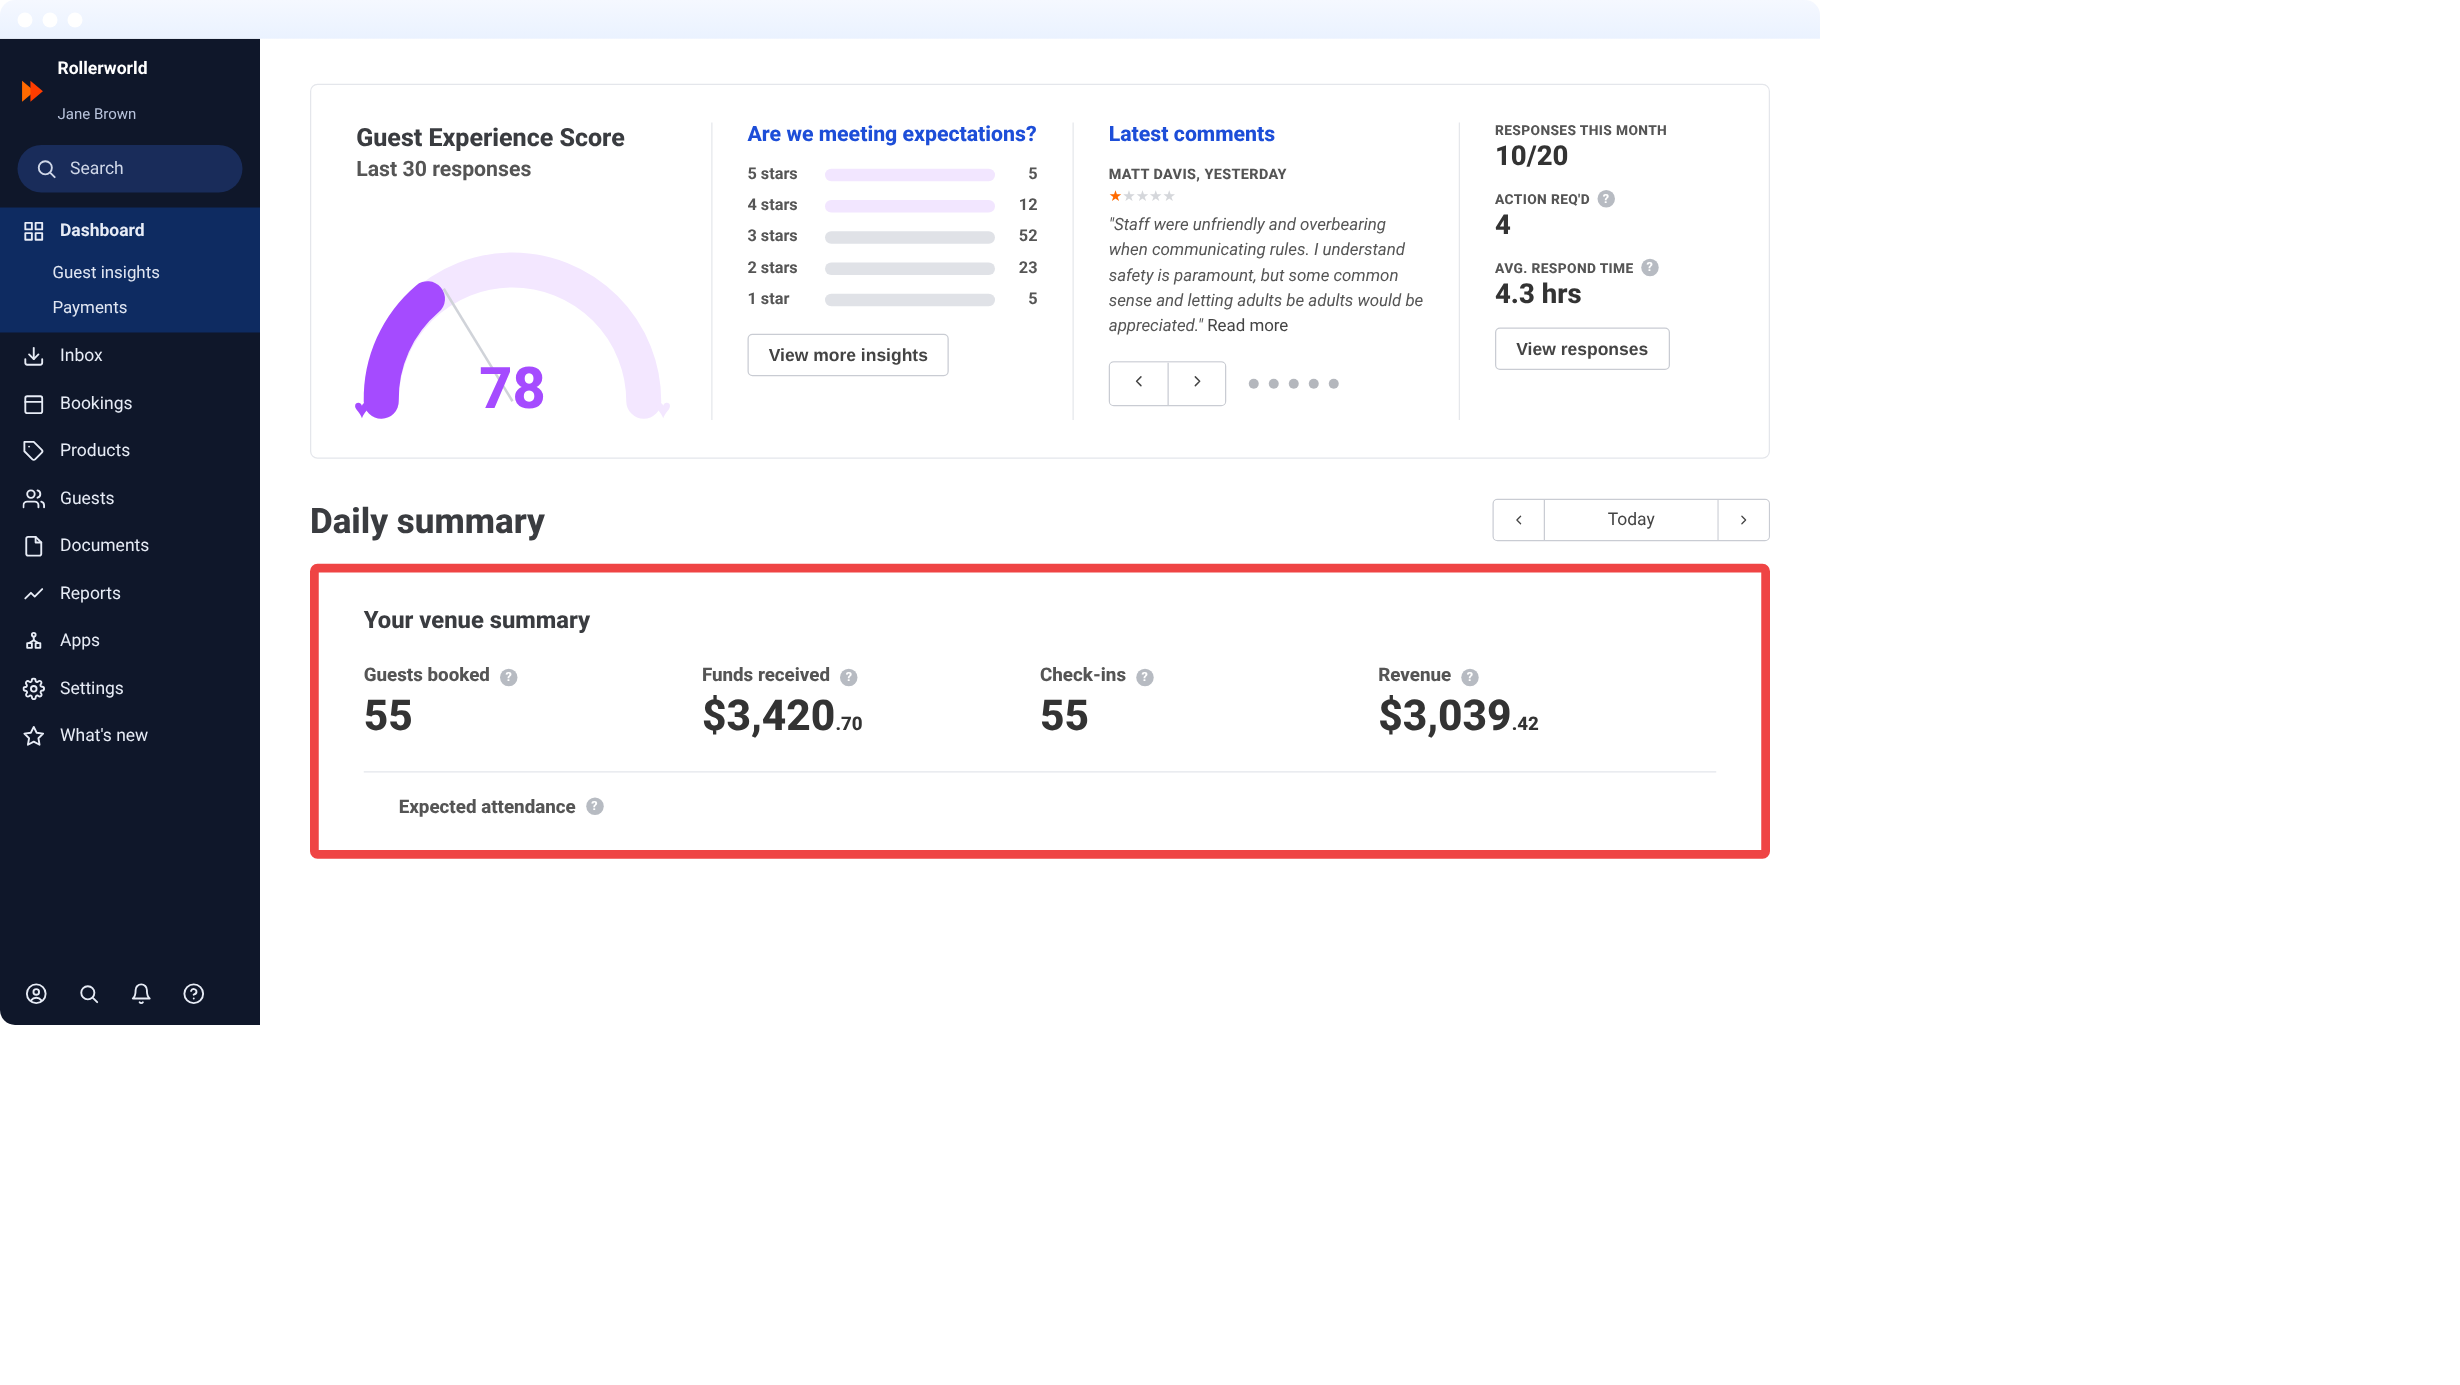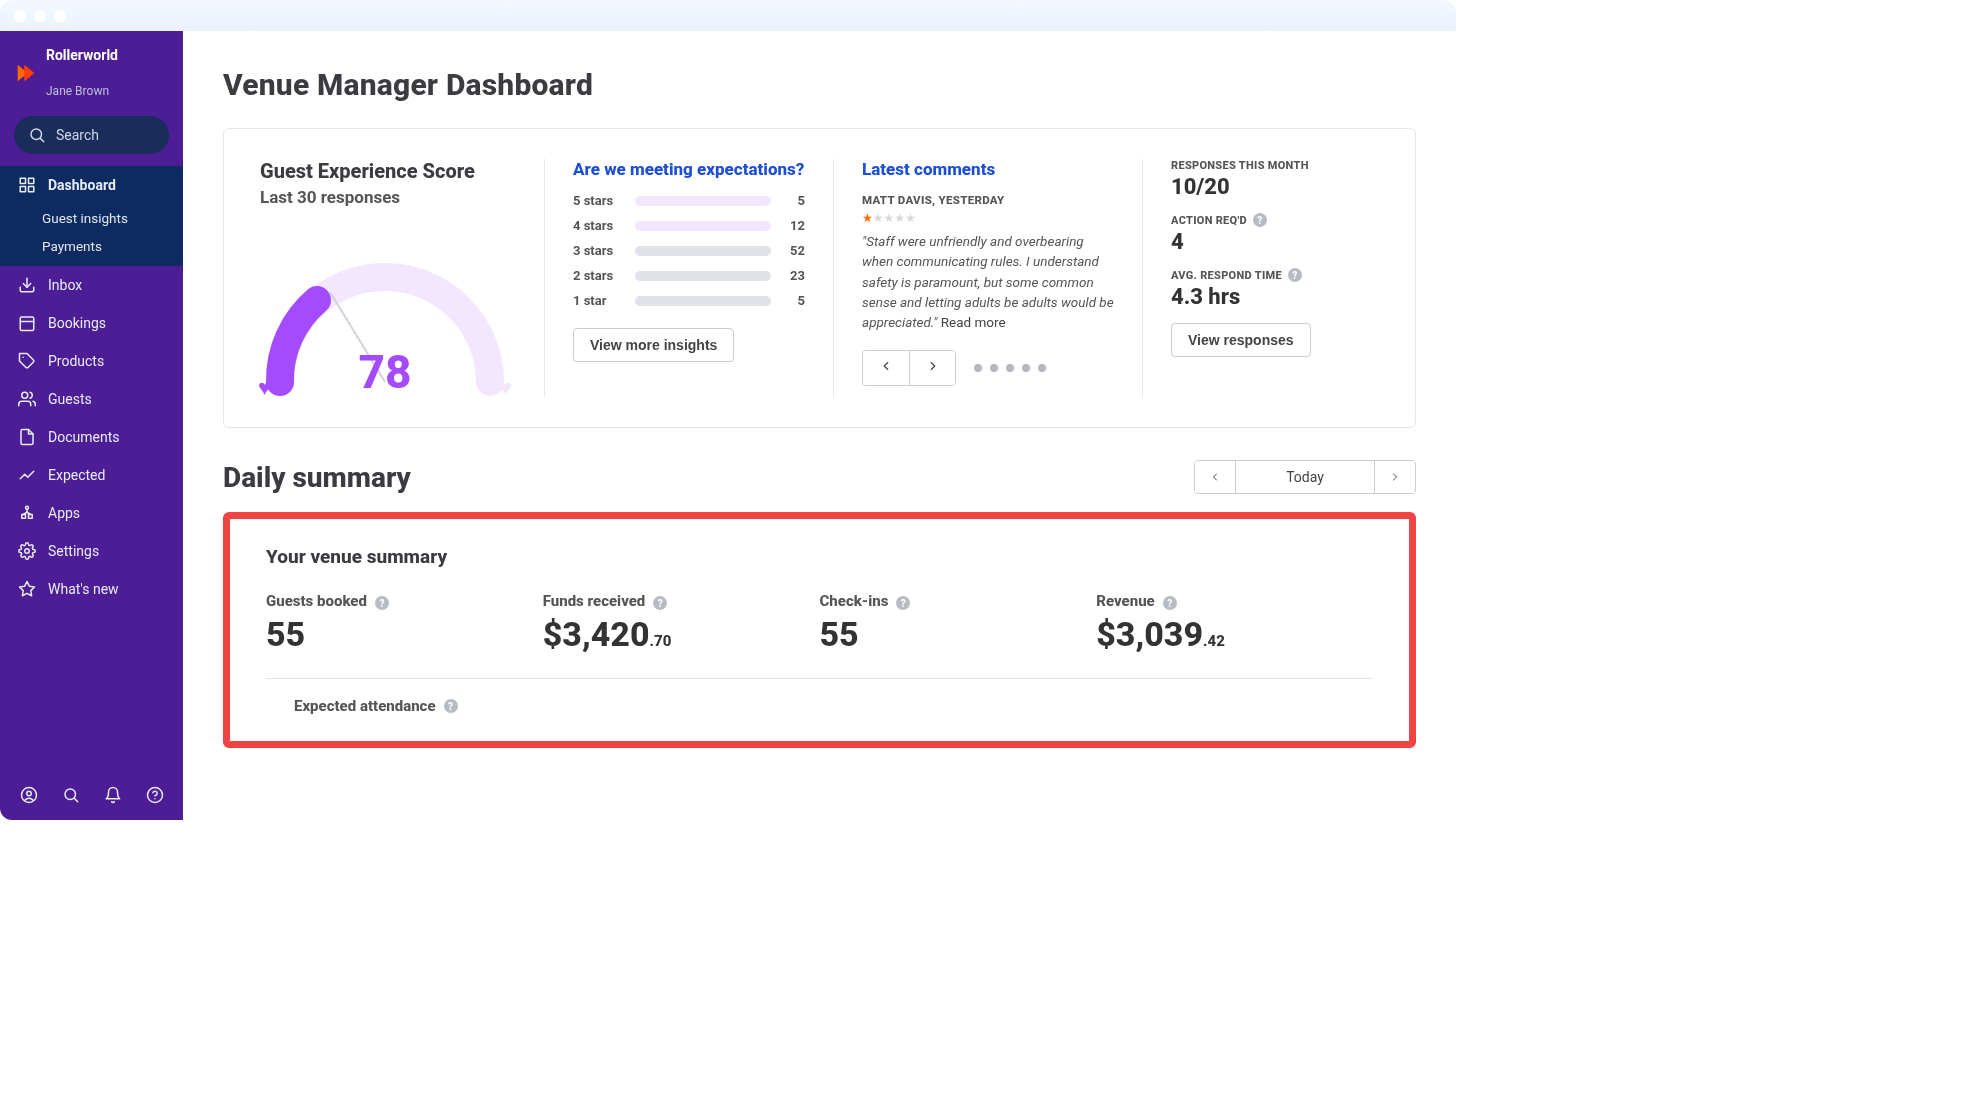--- a/index.html
+++ b/index.html
@@ -24,22 +24,22 @@
       background: linear-gradient(#f5f8ff, #eaf2ff);
       display: flex;
       align-items: center;
       padding-left: 14px;
       gap: 8px;
       flex-shrink: 0;
     }
     .titlebar .dot { width: 12px; height: 12px; border-radius: 50%; background: #fff; }
     .main { flex: 1; display: flex; overflow: hidden; }
     .sidebar {
-      width: 183px;
-      background: #4c1d95;
+      width: 208px;
+      background: #0f172a;
       color: #fff;
       display: flex;
       flex-direction: column;
       flex-shrink: 0;
     }
     .brand { display: flex; align-items: center; gap: 10px; padding: 16px 16px 10px 16px; }
     .brand .logo {
       width: 20px; height: 20px; position: relative;
     }
     .brand .logo svg { width: 100%; height: 100%; }
@@ -260,21 +260,21 @@
               </svg>
             </span>
           <span>Documents</span>
         </div>
         <div class="nav-item">
           <span class="icon">
               <svg class="ic" viewBox="0 0 24 24">
                 <polyline points="3 17 9 11 13 15 21 7"></polyline>
               </svg>
             </span>
-          <span>Expected</span>
+          <span>Reports</span>
         </div>
         <div class="nav-item">
           <span class="icon">
               <svg class="ic" viewBox="0 0 24 24">
                 <circle cx="12" cy="5" r="2"></circle>
                 <rect x="5" y="14" width="5" height="5"></rect>
                 <rect x="14" y="14" width="5" height="5"></rect>
                 <line x1="12" y1="7" x2="12" y2="11"></line>
                 <line x1="7" y1="14" x2="12" y2="11"></line>
                 <line x1="17" y1="14" x2="12" y2="11"></line>
@@ -324,21 +324,20 @@
             <svg class="ic" viewBox="0 0 24 24">
               <circle cx="12" cy="12" r="10"></circle>
               <path d="M9.09 9a3 3 0 0 1 5.83 1c0 2-3 3-3 3"></path>
               <line x1="12" y1="17" x2="12.01" y2="17"></line>
             </svg>
           </span>
       </div>
     </aside>
 
     <main class="content">
-      <h1 class="page-title">Venue Manager Dashboard</h1>
 
       <div class="card">
         <div class="ges-panel">
           <div class="ges-title">Guest Experience Score</div>
           <div class="ges-sub">Last 30 responses</div>
           <div class="gauge-wrap">
             <svg viewBox="0 0 250 160">
               <path d="M20 150 A105 105 0 0 1 230 150" stroke="#f3e7ff" stroke-width="28" fill="none" stroke-linecap="round"></path>
               <path d="M20 150 A105 105 0 0 1 57 68" stroke="#a54bff" stroke-width="28" fill="none" stroke-linecap="round"></path>
               <line x1="125" y1="150" x2="70" y2="60" stroke="#d0d3d9" stroke-width="2"></line>

